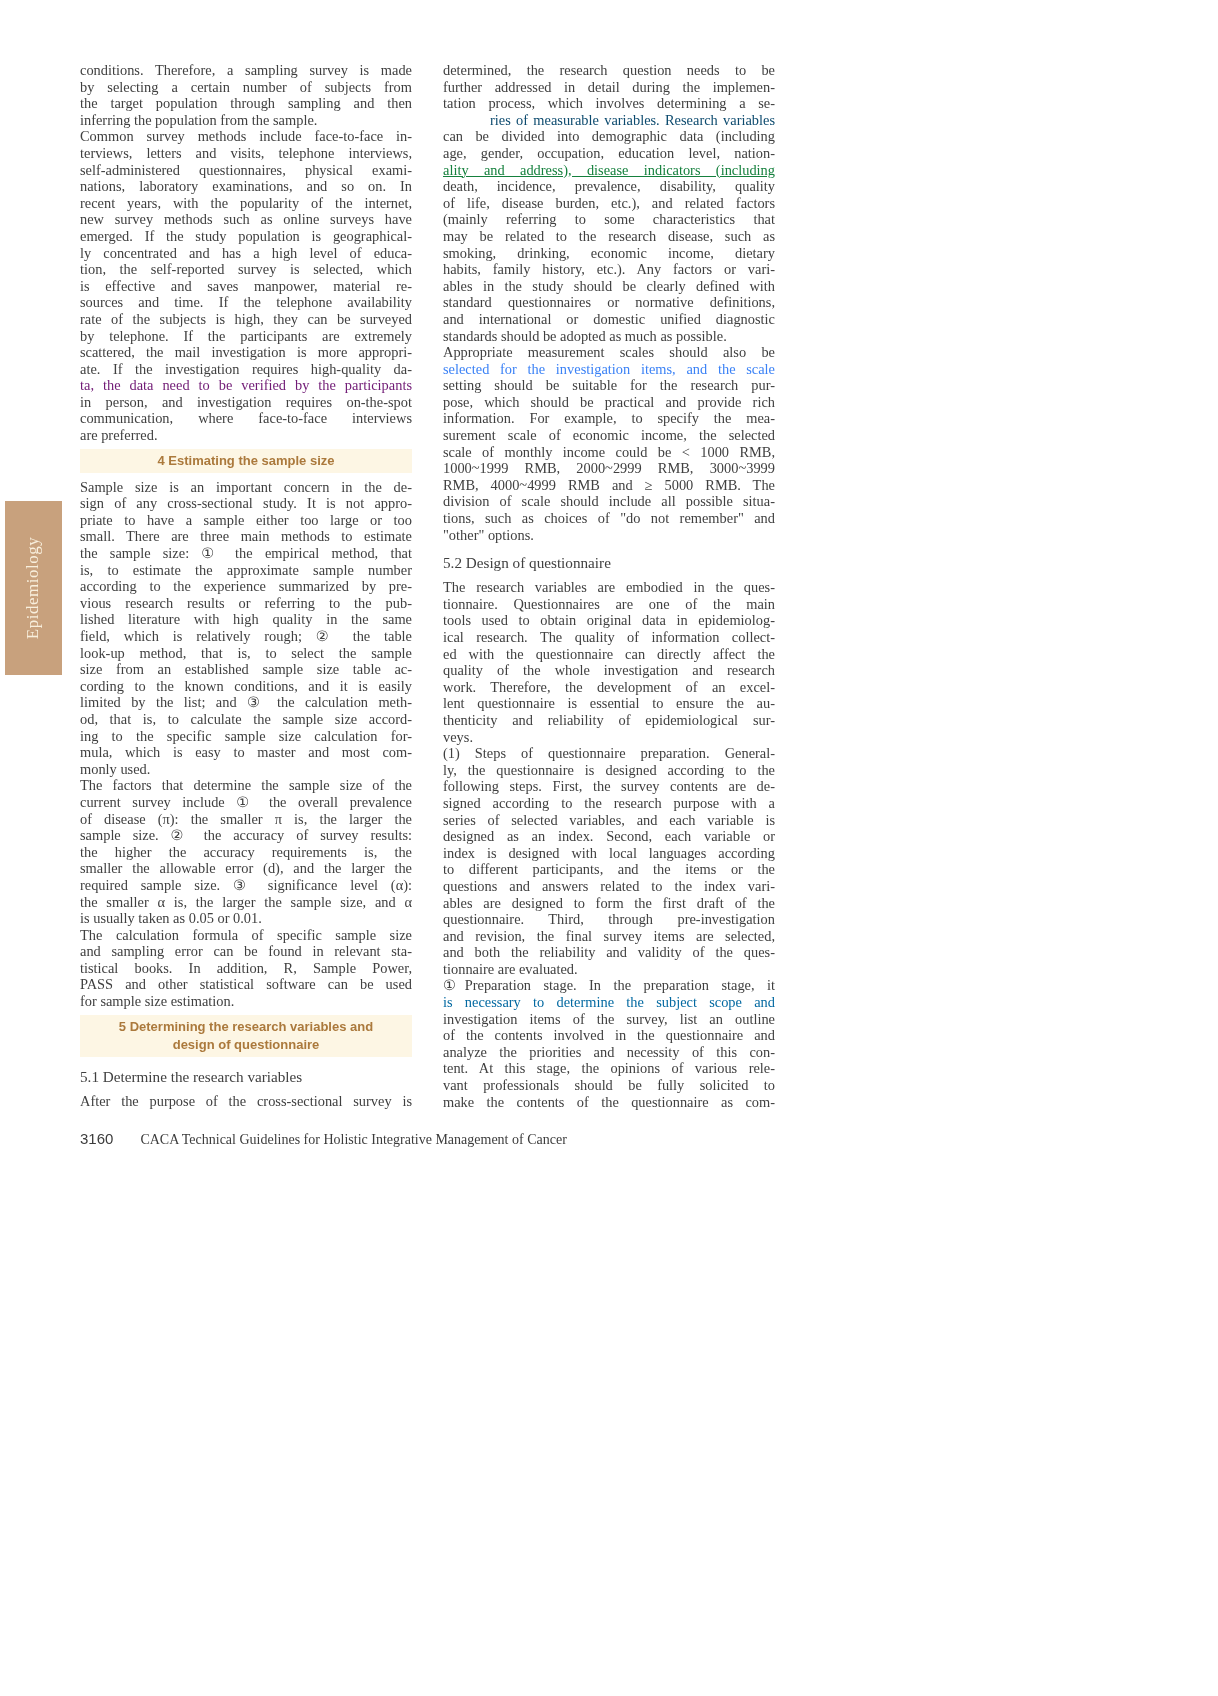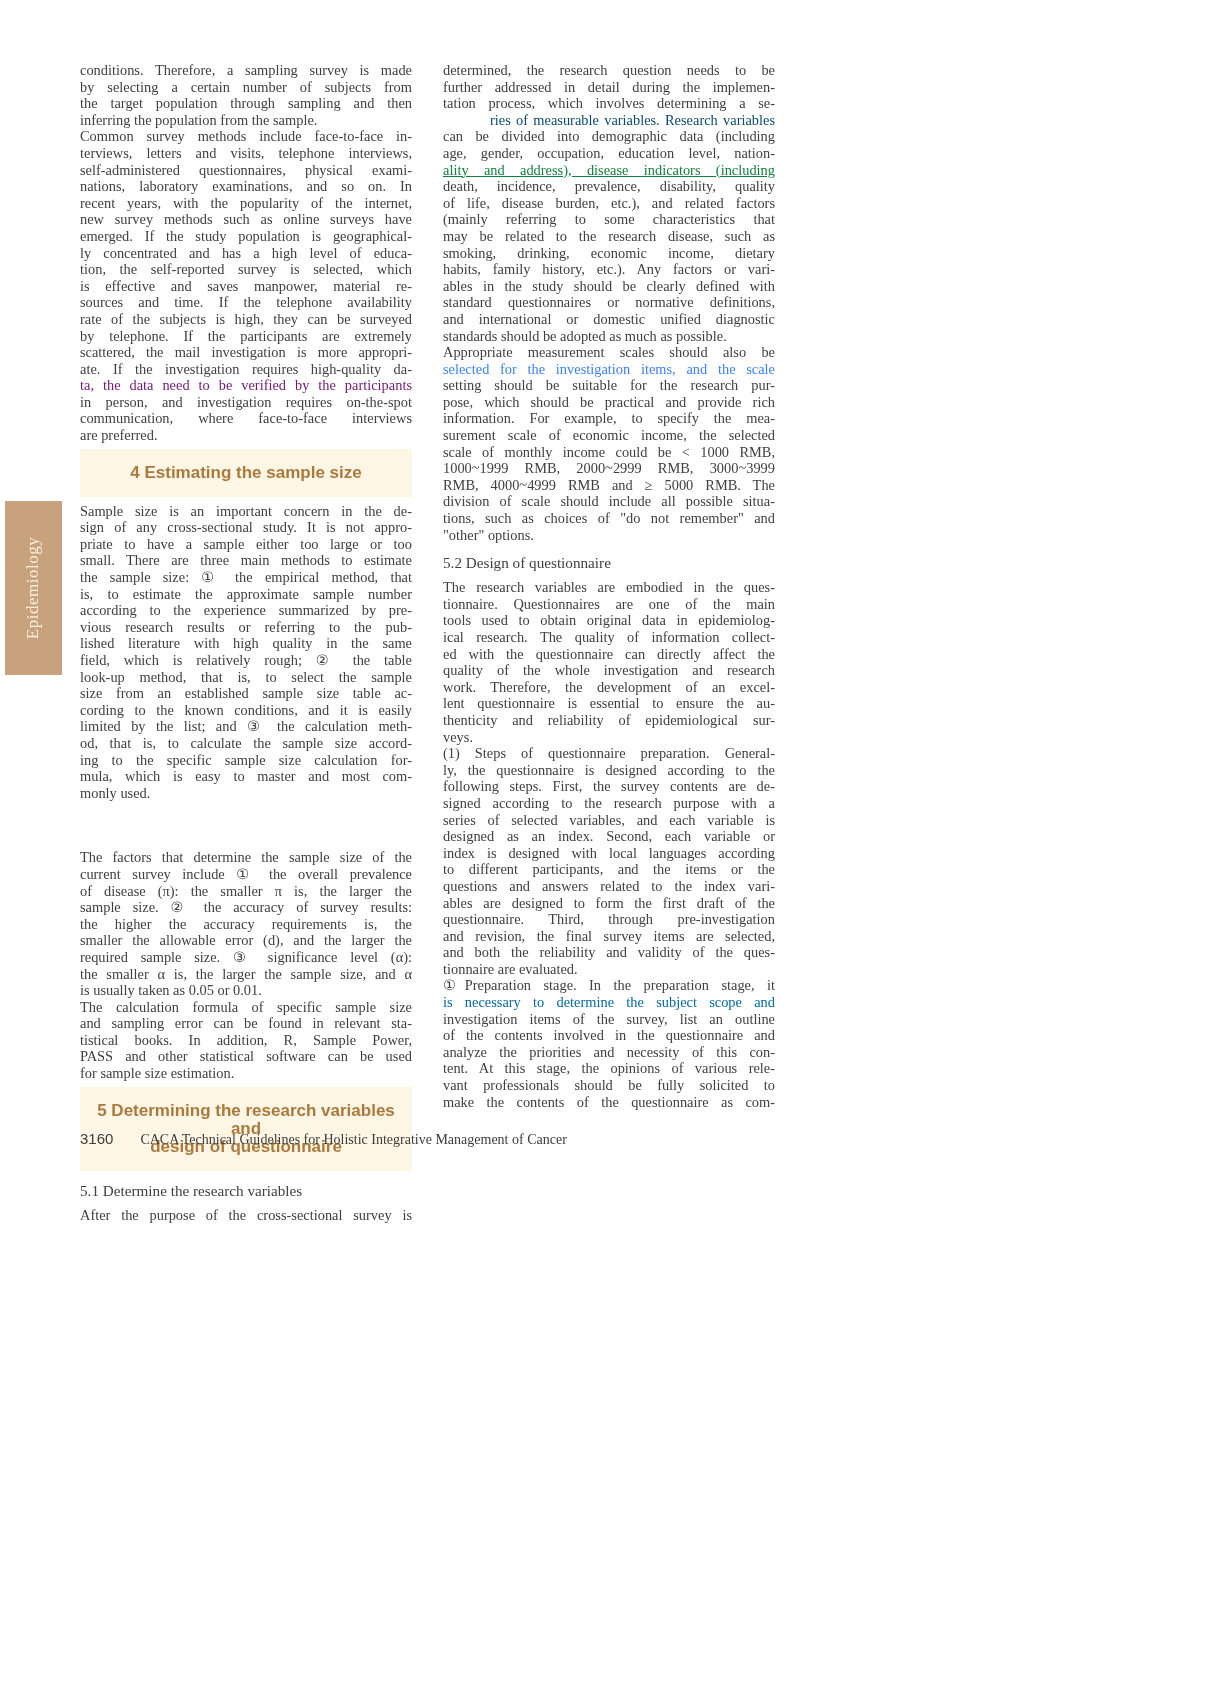--- a/index.html
+++ b/index.html
@@ -35,24 +35,24 @@
     text-align: justify;
     text-align-last: justify;
     white-space: normal;
     overflow: hidden;
     height: 16.6px;
   }
   .tline.tlast { text-align-last: left; }
   .heading-band {
     font-family: "Liberation Sans", sans-serif;
     font-weight: bold;
-    font-size: 17px;
+    font-size: 13px;
     line-height: 18px;
     text-align: center;
-    padding: 15px 2px;
+    padding: 3px 2px;
     margin: 5px 0 6px 0;
   }
   .subheading {
     font-size: 15.2px;
     line-height: 17px;
     margin: 11px 0 8px 0;
     text-align: left;
   }
   .footer {
     position: absolute;
@@ -116,21 +116,21 @@
       <div class="tline" style="color: rgb(64, 64, 64);">lished literature with high quality in the same</div>
       <div class="tline" style="color: rgb(64, 64, 64);">field, which is relatively rough; ② the table</div>
       <div class="tline" style="color: rgb(64, 64, 64);">look-up method, that is, to select the sample</div>
       <div class="tline" style="color: rgb(64, 64, 64);">size from an established sample size table ac-</div>
       <div class="tline" style="color: rgb(64, 64, 64);">cording to the known conditions, and it is easily</div>
       <div class="tline" style="color: rgb(64, 64, 64);">limited by the list; and ③ the calculation meth-</div>
       <div class="tline" style="color: rgb(64, 64, 64);">od, that is, to calculate the sample size accord-</div>
       <div class="tline" style="color: rgb(64, 64, 64);">ing to the specific sample size calculation for-</div>
       <div class="tline" style="color: rgb(64, 64, 64);">mula, which is easy to master and most com-</div>
       <div class="tline tlast" style="color: rgb(64, 64, 64);">monly used.</div>
-      <div class="tline" style="color: rgb(64, 64, 64); margin-top: 48px;">The factors that determine the sample size of the</div>
+      <div class="tline" style="color: rgb(64, 64, 64);">The factors that determine the sample size of the</div>
       <div class="tline" style="color: rgb(64, 64, 64);">current survey include ① the overall prevalence</div>
       <div class="tline" style="color: rgb(64, 64, 64);">of disease (π): the smaller π is, the larger the</div>
       <div class="tline" style="color: rgb(64, 64, 64);">sample size. ② the accuracy of survey results:</div>
       <div class="tline" style="color: rgb(64, 64, 64);">the higher the accuracy requirements is, the</div>
       <div class="tline" style="color: rgb(64, 64, 64);">smaller the allowable error (d), and the larger the</div>
       <div class="tline" style="color: rgb(64, 64, 64);">required sample size. ③ significance level (α):</div>
       <div class="tline" style="color: rgb(64, 64, 64);">the smaller α is, the larger the sample size, and α</div>
       <div class="tline tlast" style="color: rgb(64, 64, 64);">is usually taken as 0.05 or 0.01.</div>
       <div class="tline" style="color: rgb(64, 64, 64);">The calculation formula of specific sample size</div>
       <div class="tline" style="color: rgb(64, 64, 64);">and sampling error can be found in relevant sta-</div>

